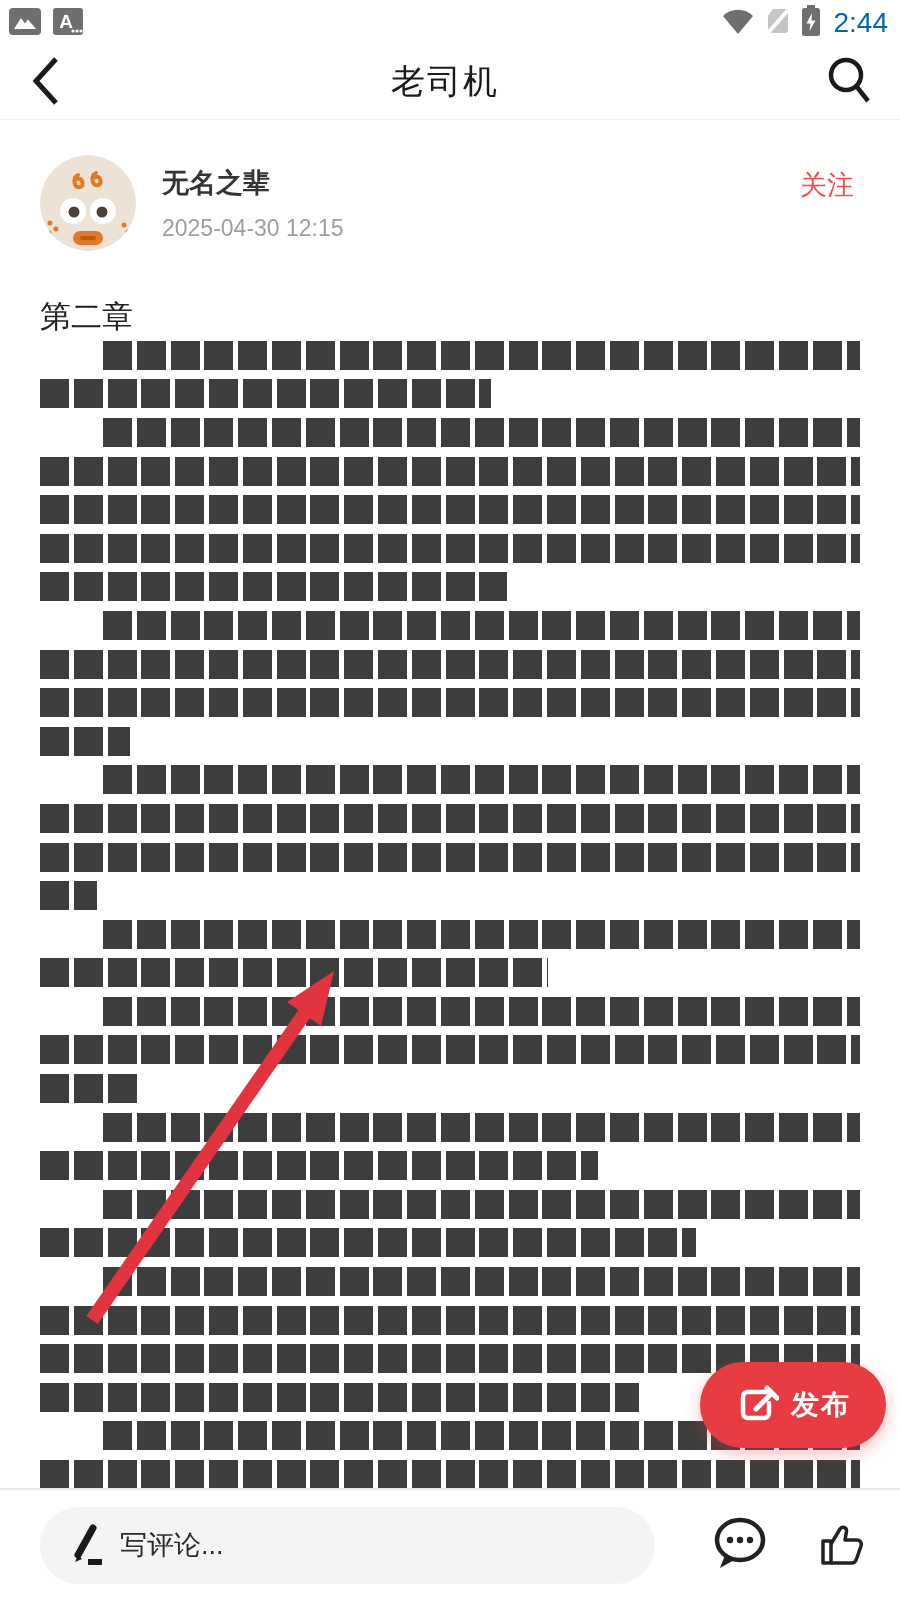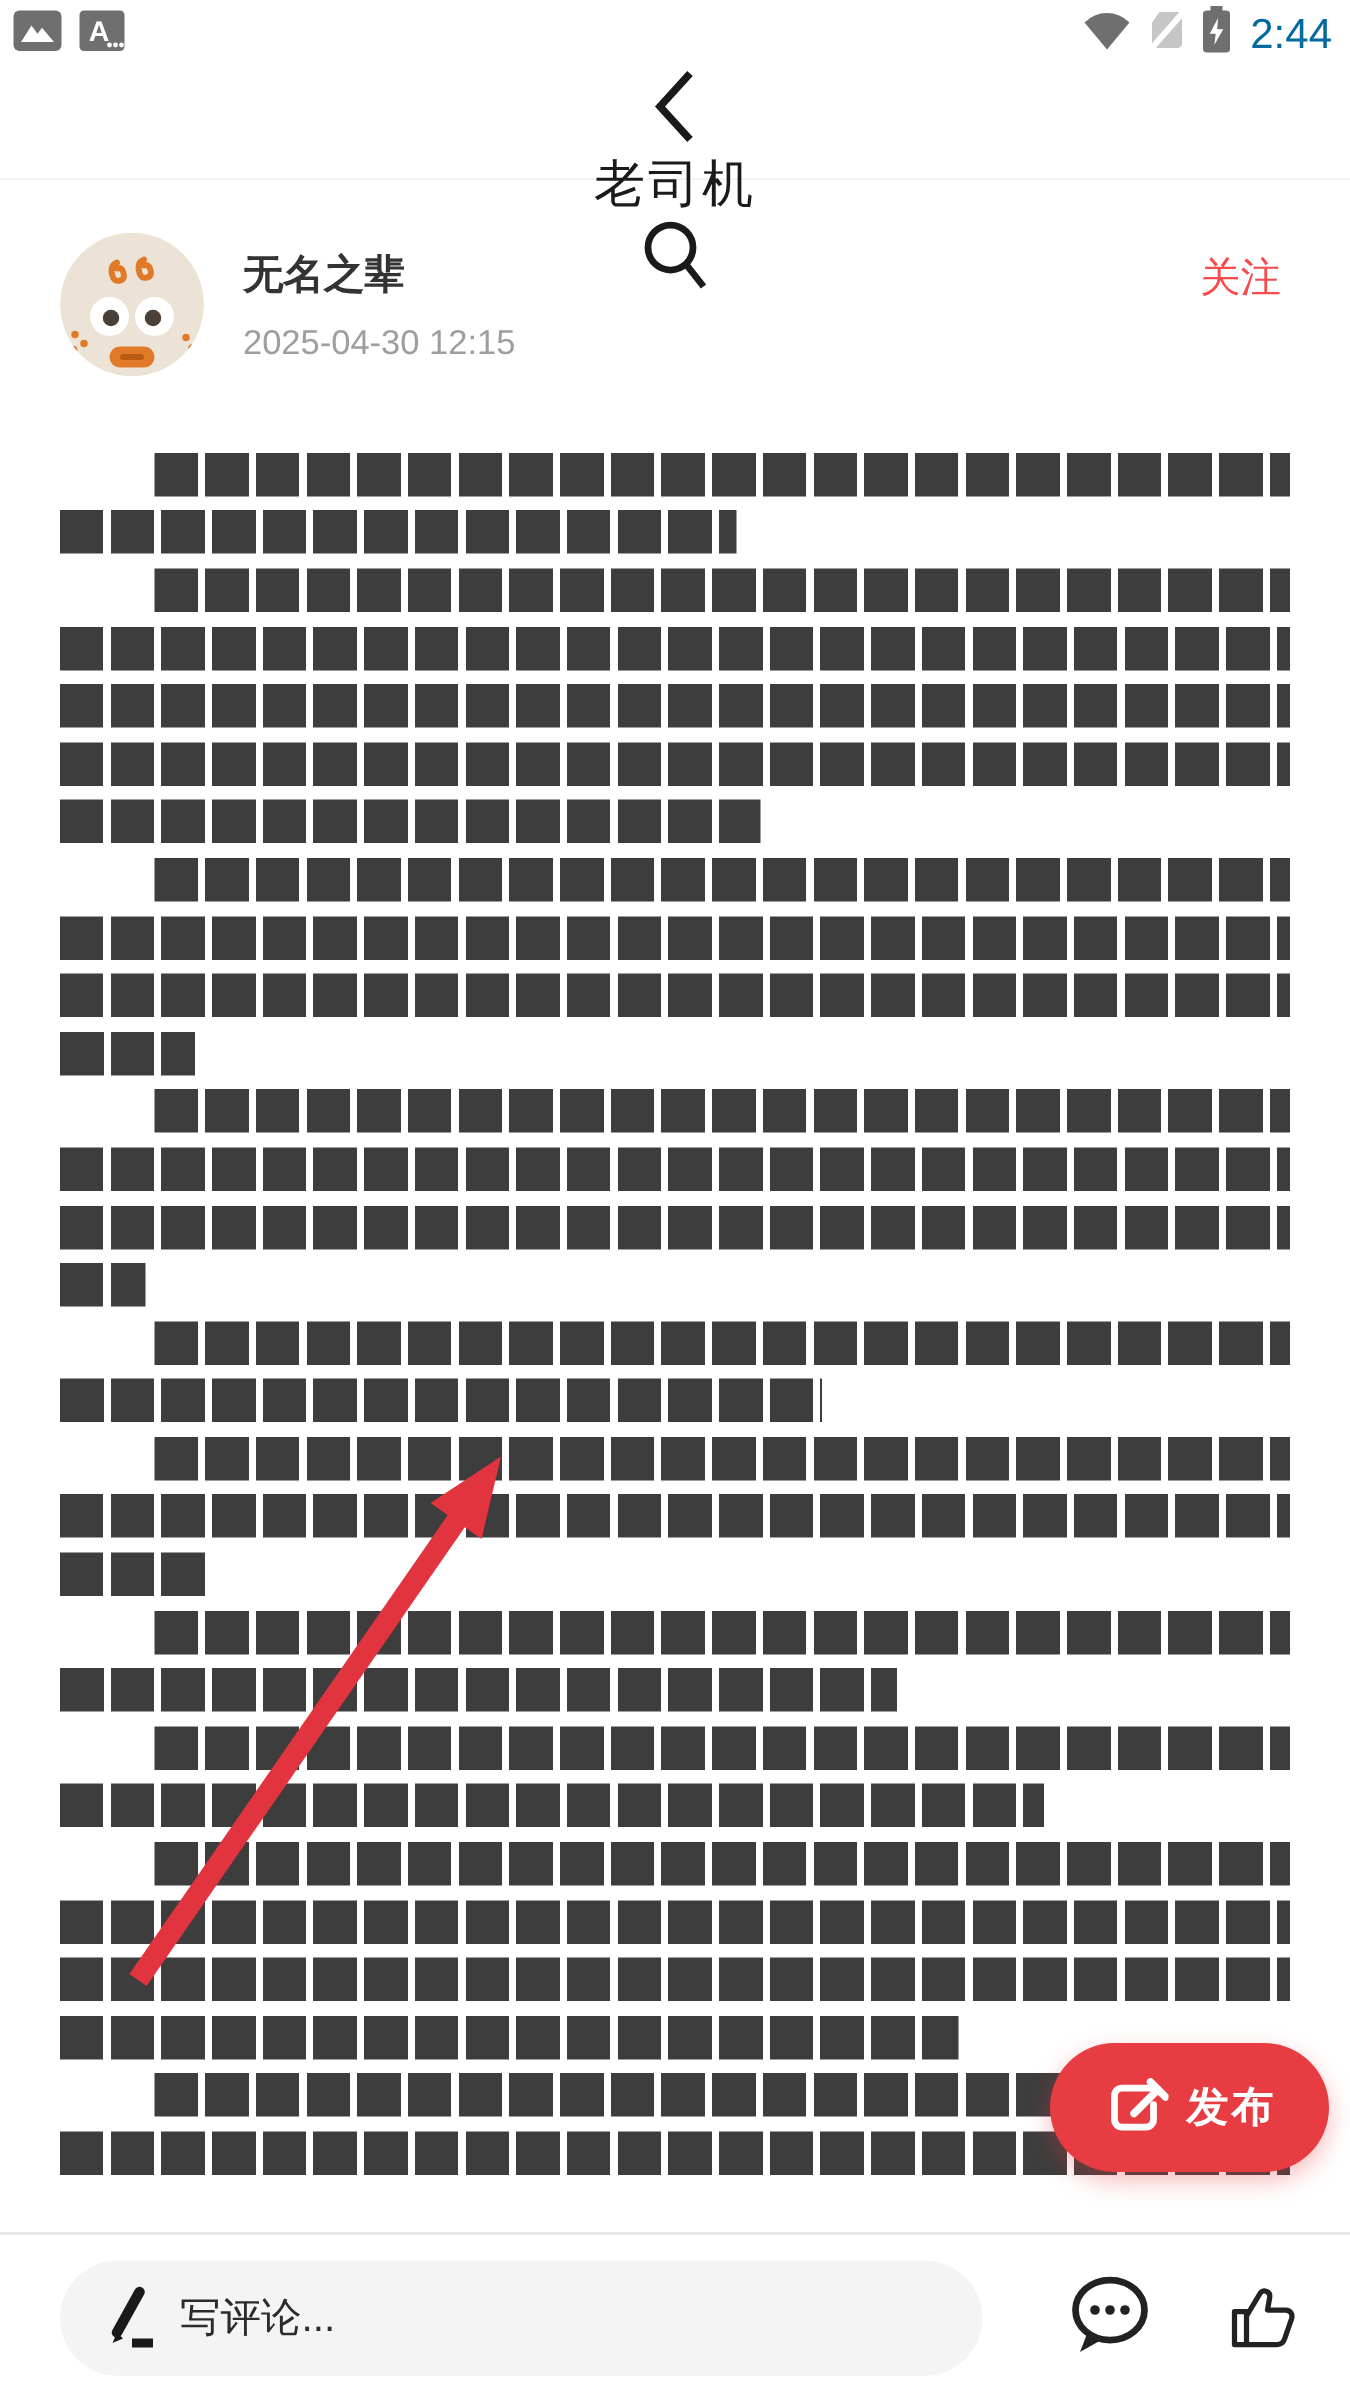--- a/index.html
+++ b/index.html
@@ -7,21 +7,21 @@
     width:900px;height:1600px;overflow:hidden;background:#fff;position:relative;
     font-family:"Liberation Sans","DejaVu Sans",sans-serif;color:#212121;
   }
   
   .statusbar{height:45px;display:flex;align-items:center;justify-content:space-between;padding:0 8px;}
   .sb-left,.sb-right{display:flex;align-items:center;gap:10px;}
   .sb-right{gap:8px;padding-right:4px;}
   .sb-time{font-size:28px;color:#0369a1;margin-left:4px;}
   
   .navbar{height:74px;display:flex;align-items:center;justify-content:space-between;
-    padding:0 28px;border-bottom:1px solid #f0f0f0;flex-direction:column;}
+    padding:0 28px;border-bottom:1px solid #f0f0f0;}
   .nav-title{font-size:34px;color:#1a1a1a;font-weight:500;letter-spacing:2px;}
   .icon-btn{background:none;border:none;padding:0;cursor:pointer;display:flex;align-items:center;}
   
   .author-row{display:flex;align-items:flex-start;padding:35px 40px 0 40px;}
   .avatar{width:96px;height:96px;border-radius:50%;overflow:hidden;flex:0 0 auto;}
   .author-meta{margin-left:26px;padding-top:10px;flex:1;}
   .author-name{font-size:27px;font-weight:bold;color:#333;}
   .author-date{font-size:23px;color:#9e9e9e;margin-top:14px;}
   .follow-link{font-size:27px;color:var(--accent_red,#f84b4b);padding-top:12px;background:none;border:none;cursor:pointer;}
   
@@ -139,20 +139,21 @@
     </svg>
   </div>
   <div class="author-meta">
     <div class="author-name">无名之辈</div>
     <div class="author-date">2025-04-30 12:15</div>
   </div>
   <button class="follow-link">关注</button>
 </div>
 
 <div class="article">
+  <div class="article-heading">第二章</div>
   <div>
       <div class="para">
         <div class="tline">
           <div class="bar" style="margin-left: 63px; width: calc(100% - 63px);"></div>
         </div>
         <div class="tline">
           <div class="bar" style="width: 55%;"></div>
         </div>
       </div>
       <div class="para">

